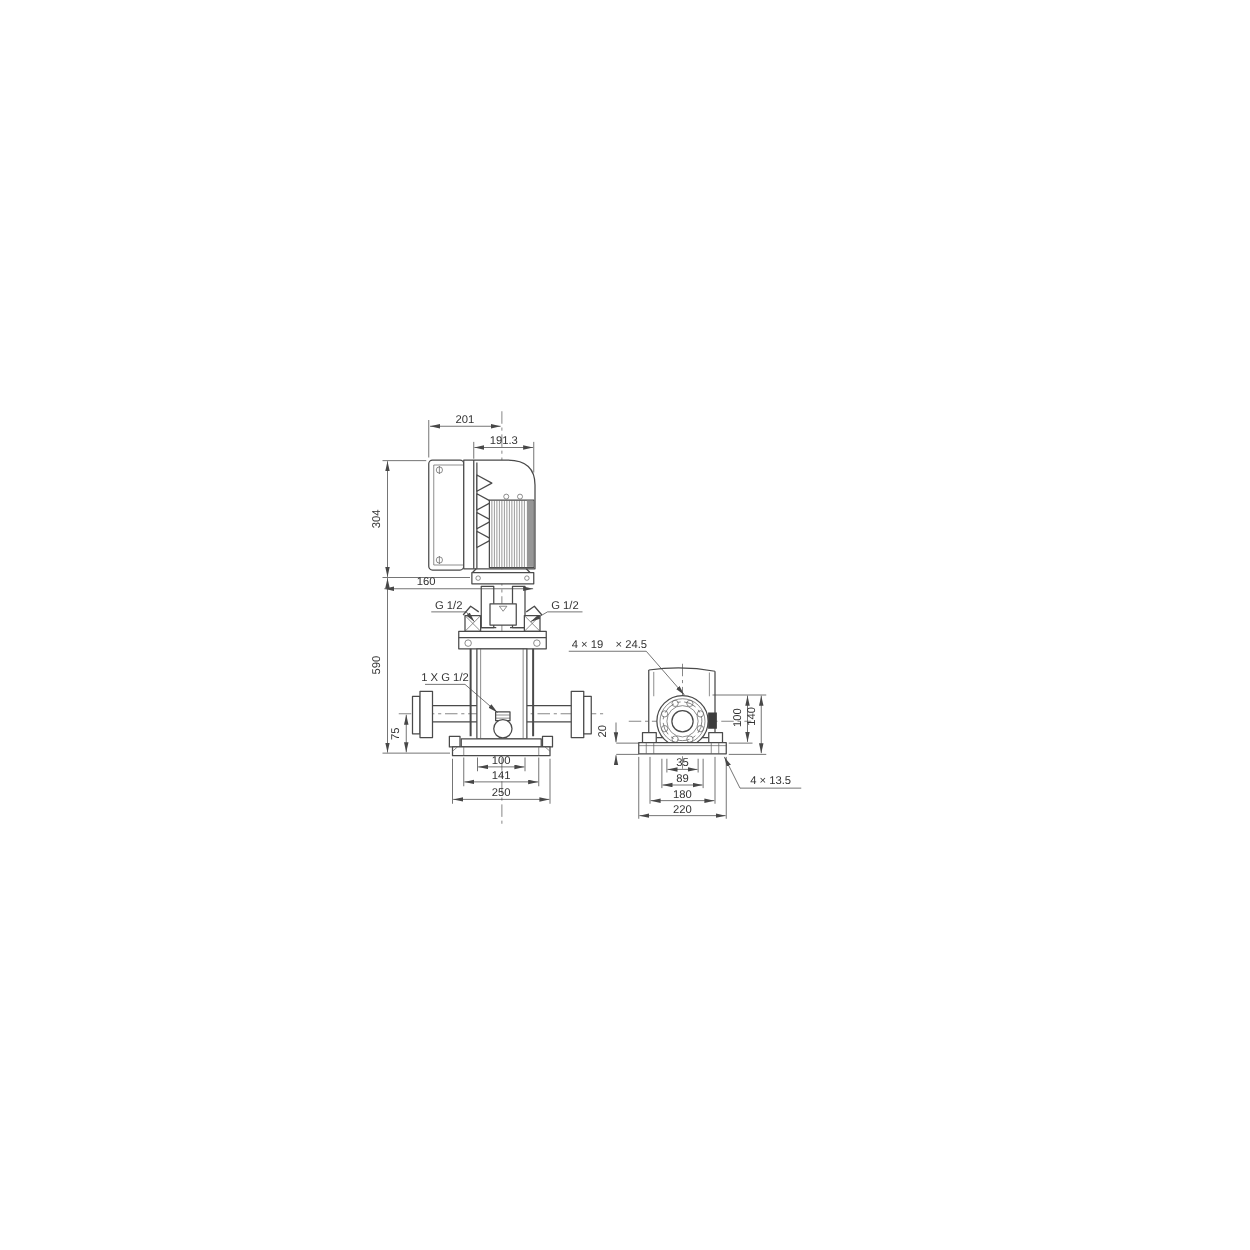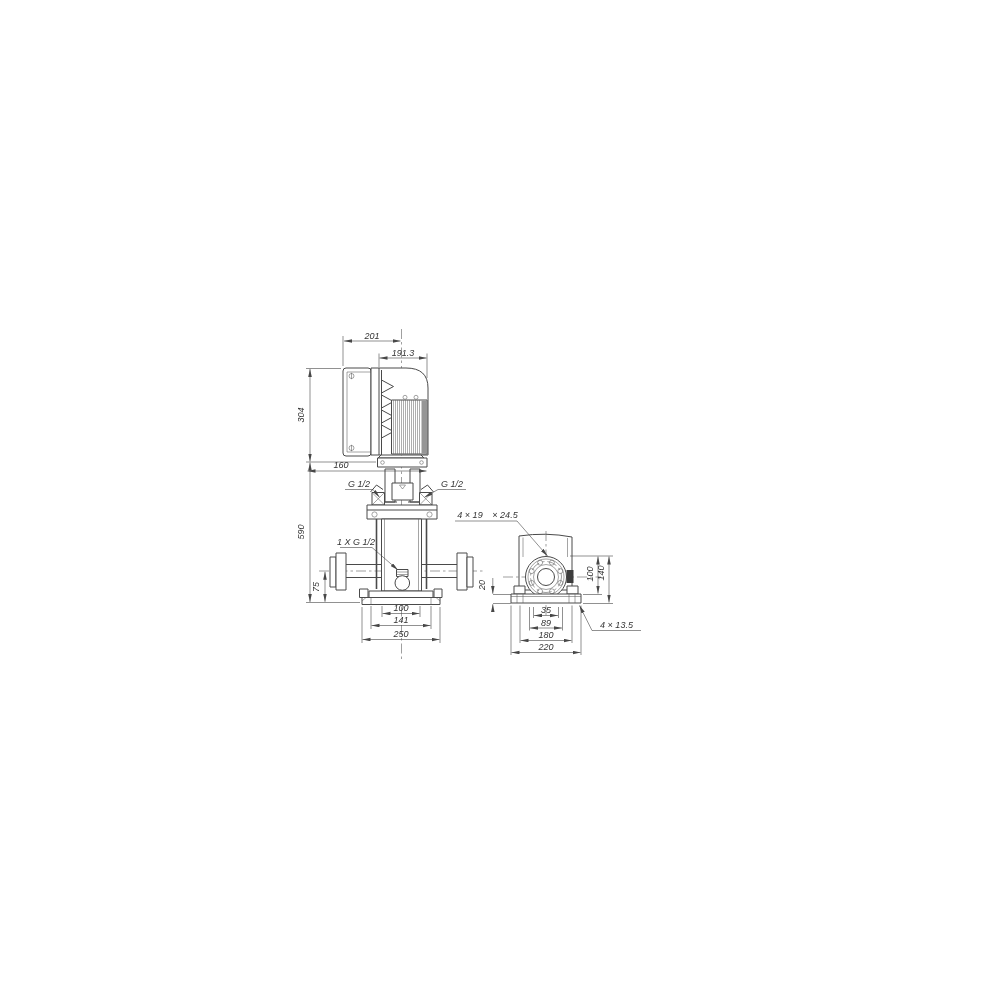--- a/index.html
+++ b/index.html
@@ -1,16 +1,16 @@
 <!DOCTYPE html>
 <html><head>
 <meta charset="utf-8">
 <style>
   html,body{margin:0;padding:0;background:#ffffff;}
-  .canvas{position:relative;width:1000px;height:1000px;background:#ffffff;overflow:hidden;font-style:italic;}
+  .canvas{position:relative;width:1000px;height:1000px;background:#ffffff;overflow:hidden;}
   svg{position:absolute;left:0;top:0;}
   svg text{font-family:"Liberation Sans","DejaVu Sans",sans-serif;font-size:9px;fill:#333333;}
   .body-line{stroke:#4a4a4a;stroke-width:1;fill:none;stroke-linejoin:round;stroke-linecap:butt;}
   .body-fill{stroke:#4a4a4a;stroke-width:1;fill:#ffffff;stroke-linejoin:round;}
   .thin{stroke:#5a5a5a;stroke-width:.55;fill:none;}
   .hatch{stroke:#6a6a6a;stroke-width:.55;fill:none;}
   .dim{stroke:#474747;stroke-width:.6;fill:none;}
   .cl{stroke:#5f5f5f;stroke-width:.6;fill:none;stroke-dasharray:10 3 2.5 3;}
   .rod{stroke:#4a4a4a;stroke-width:1.6;fill:none;}
 </style>

